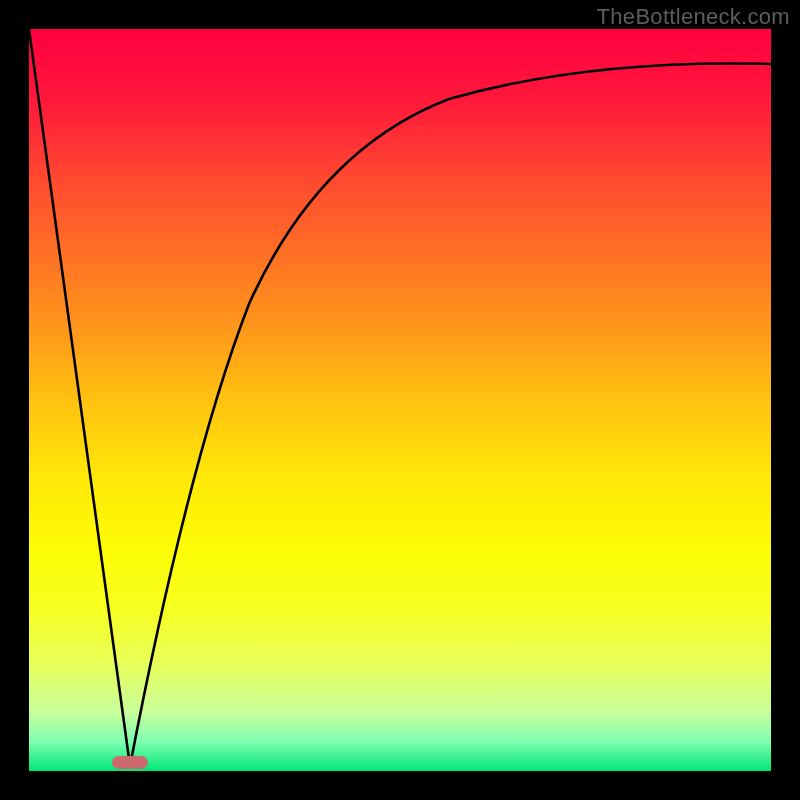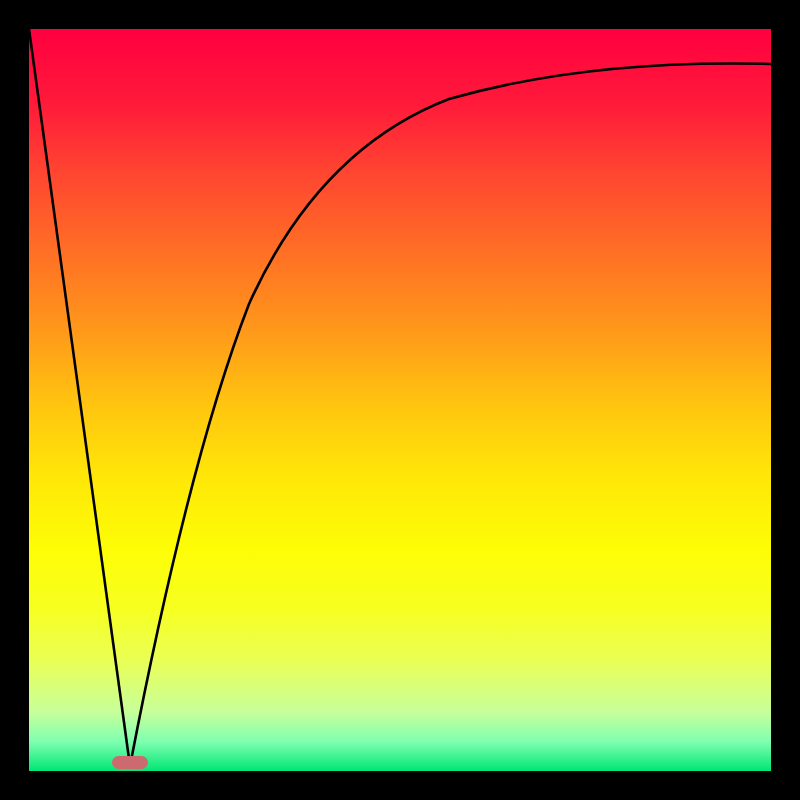--- a/index.html
+++ b/index.html
@@ -76,13 +76,14 @@
 
       <path d="M 101 737
                Q 160 430 220 275
                Q 290 120 420 70
                Q 560 30 742 35" fill="none" stroke="#000" stroke-width="2.6"></path>
     </svg>
 
     <div class="marker" style="left:83px; top:727px;"></div>
   </div>
 
+  <div class="watermark">TheBottleneck.com</div>
 </div>
 
 </body></html>

